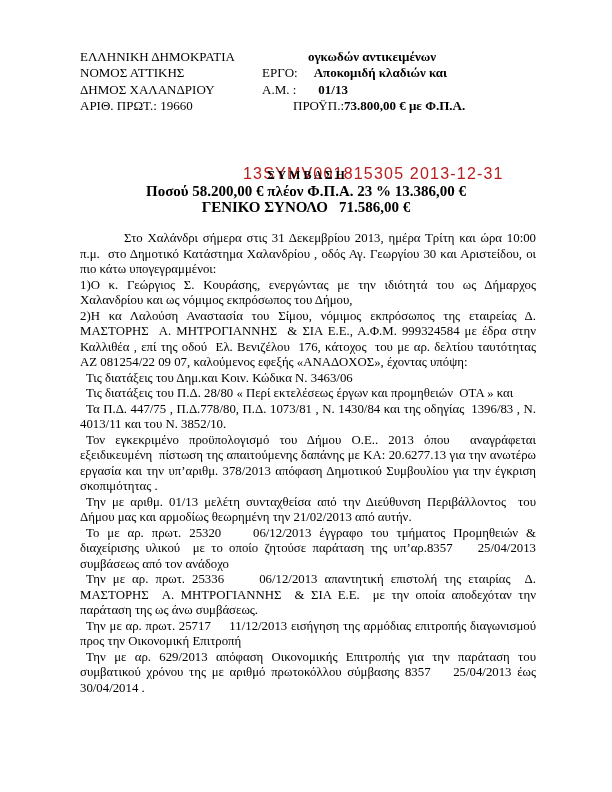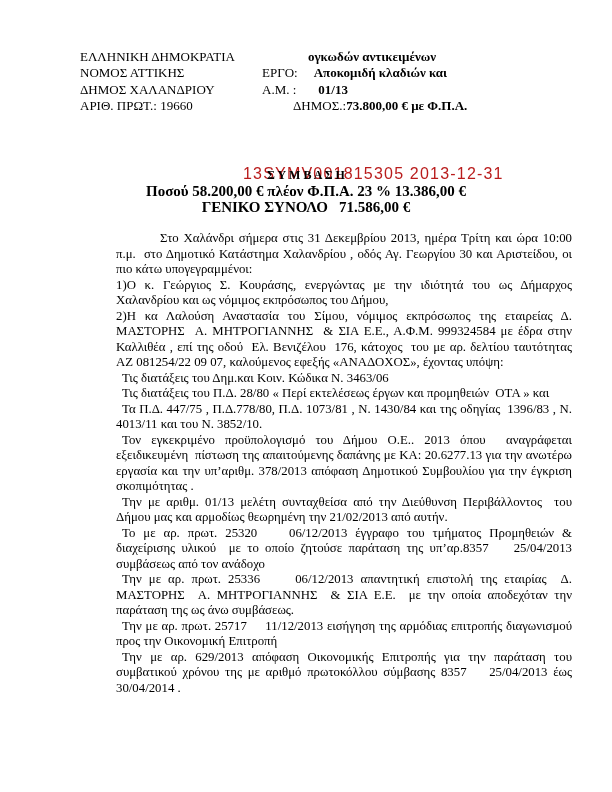--- a/index.html
+++ b/index.html
@@ -76,21 +76,20 @@
   }
   
   .doc-body {
     position: absolute;
     top: 231px;
     left: 80px;
     width: 456px;
     font-size: 12.8px;
     line-height: 15.5px;
     text-align: justify;
-    margin-left: 36px;
   }
   .para { margin: 0; }
   .p-first { text-indent: 44px; }
   .p-ref { text-indent: 6px; }
 </style>
 </head>
 <body>
 
 <div class="page">
 
@@ -103,21 +102,21 @@
     </div>
     <div class="header-right">
       <div class="hline b ergo-line2">ογκωδών αντικειμένων</div>
       <div class="hline">
         <span>ΕΡΓΟ:</span><span class="b ergo-value">Αποκομιδή κλαδιών και</span>
       </div>
       <div class="hline">
         <span>Α.Μ. :</span><span class="b am-value">01/13</span>
       </div>
       <div class="hline proyp-line">
-        <span>ΔΗΜΟΣ.:</span><span class="b">73.800,00 € με Φ.Π.Α.</span>
+        <span>ΠΡΟΫΠ.:</span><span class="b">73.800,00 € με Φ.Π.Α.</span>
       </div>
     </div>
   </div>
 
   <div class="title-block">
     <div class="stamp">13SYMV001815305 2013-12-31</div>
     <div class="doc-title">Σ Υ Μ Β Α Σ Η</div>
     <div class="subtitle">Ποσού 58.200,00 € πλέον Φ.Π.Α. 23 % 13.386,00 €</div>
     <div class="subtitle">ΓΕΝΙΚΟ ΣΥΝΟΛΟ &nbsp; 71.586,00 €</div>
   </div>

